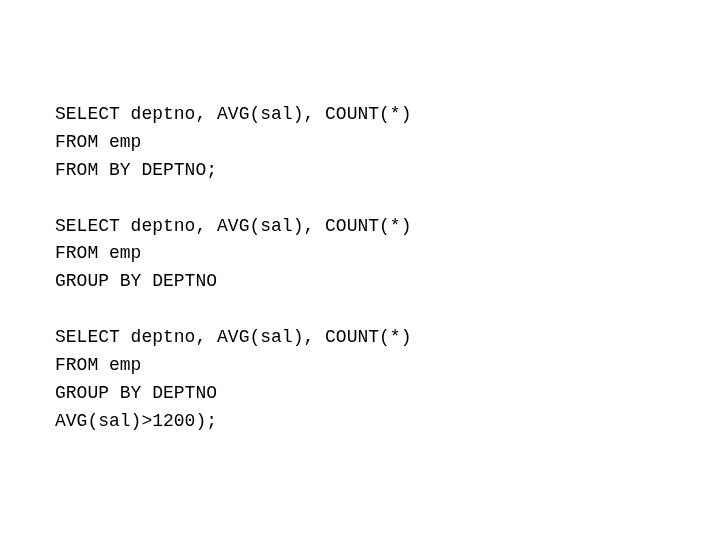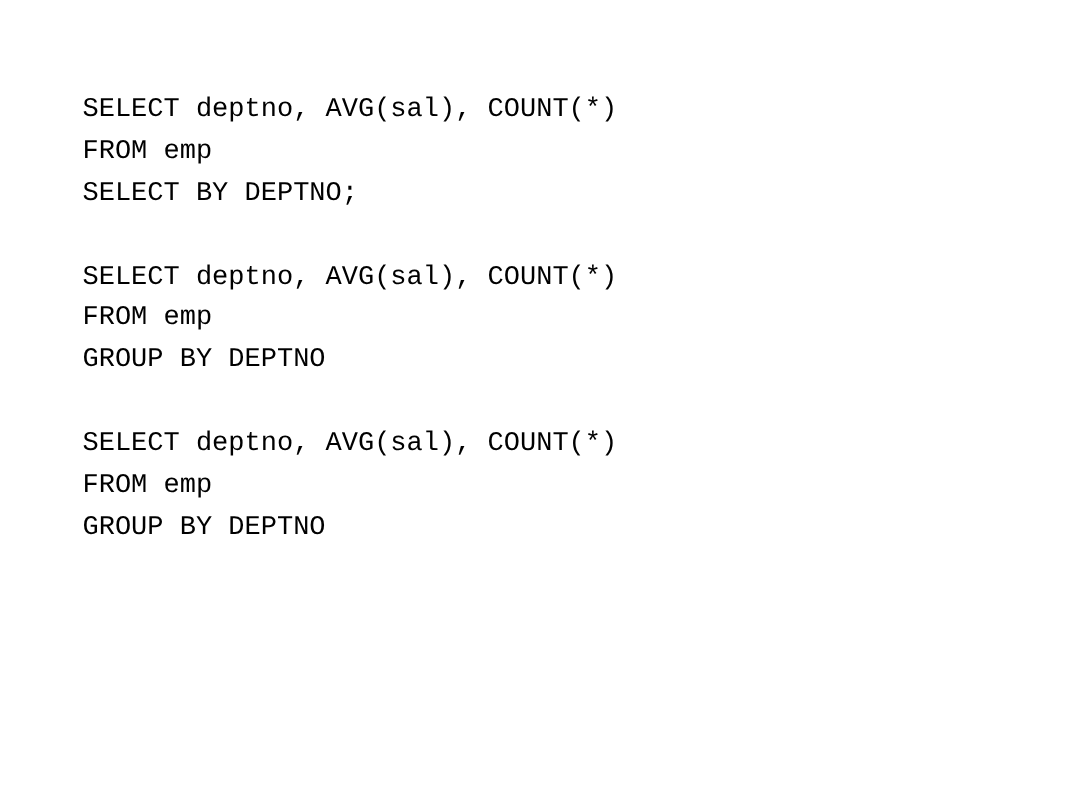--- a/index.html
+++ b/index.html
@@ -6,44 +6,45 @@
     margin: 0;
     padding: 0;
     width: 720px;
     height: 540px;
     background: #ffffff;
     font-family: "Courier New", Courier, monospace;
     font-size: 18px;
     color: #000000;
   }
   .page {
-    padding: 60px 40px 40px 55px;
+    padding: 101px 40px 40px 55px;
     line-height: 1.55;
   }
   .code-line {
     white-space: pre;
   }
   .blank {
     height: 1.55em;
   }
 </style>
 </head>
 <body>
 
 <div class="page">
 
   <div class="code-line">SELECT deptno, AVG(sal), COUNT(*)</div>
   <div class="code-line">FROM emp</div>
-  <div class="code-line">SELECT BY DEPTNO;</div>
+  <div class="code-line">FROM BY DEPTNO;</div>
 
   <div class="blank"></div>
 
   <div class="code-line">SELECT deptno, AVG(sal), COUNT(*)</div>
   <div class="code-line">FROM emp</div>
   <div class="code-line">GROUP BY DEPTNO</div>
 
   <div class="blank"></div>
 
   <div class="code-line">SELECT deptno, AVG(sal), COUNT(*)</div>
   <div class="code-line">FROM emp</div>
   <div class="code-line">GROUP BY DEPTNO</div>
+  <div class="code-line">AVG(sal)&gt;1200);</div>
 
 </div>
 
 </body></html>

